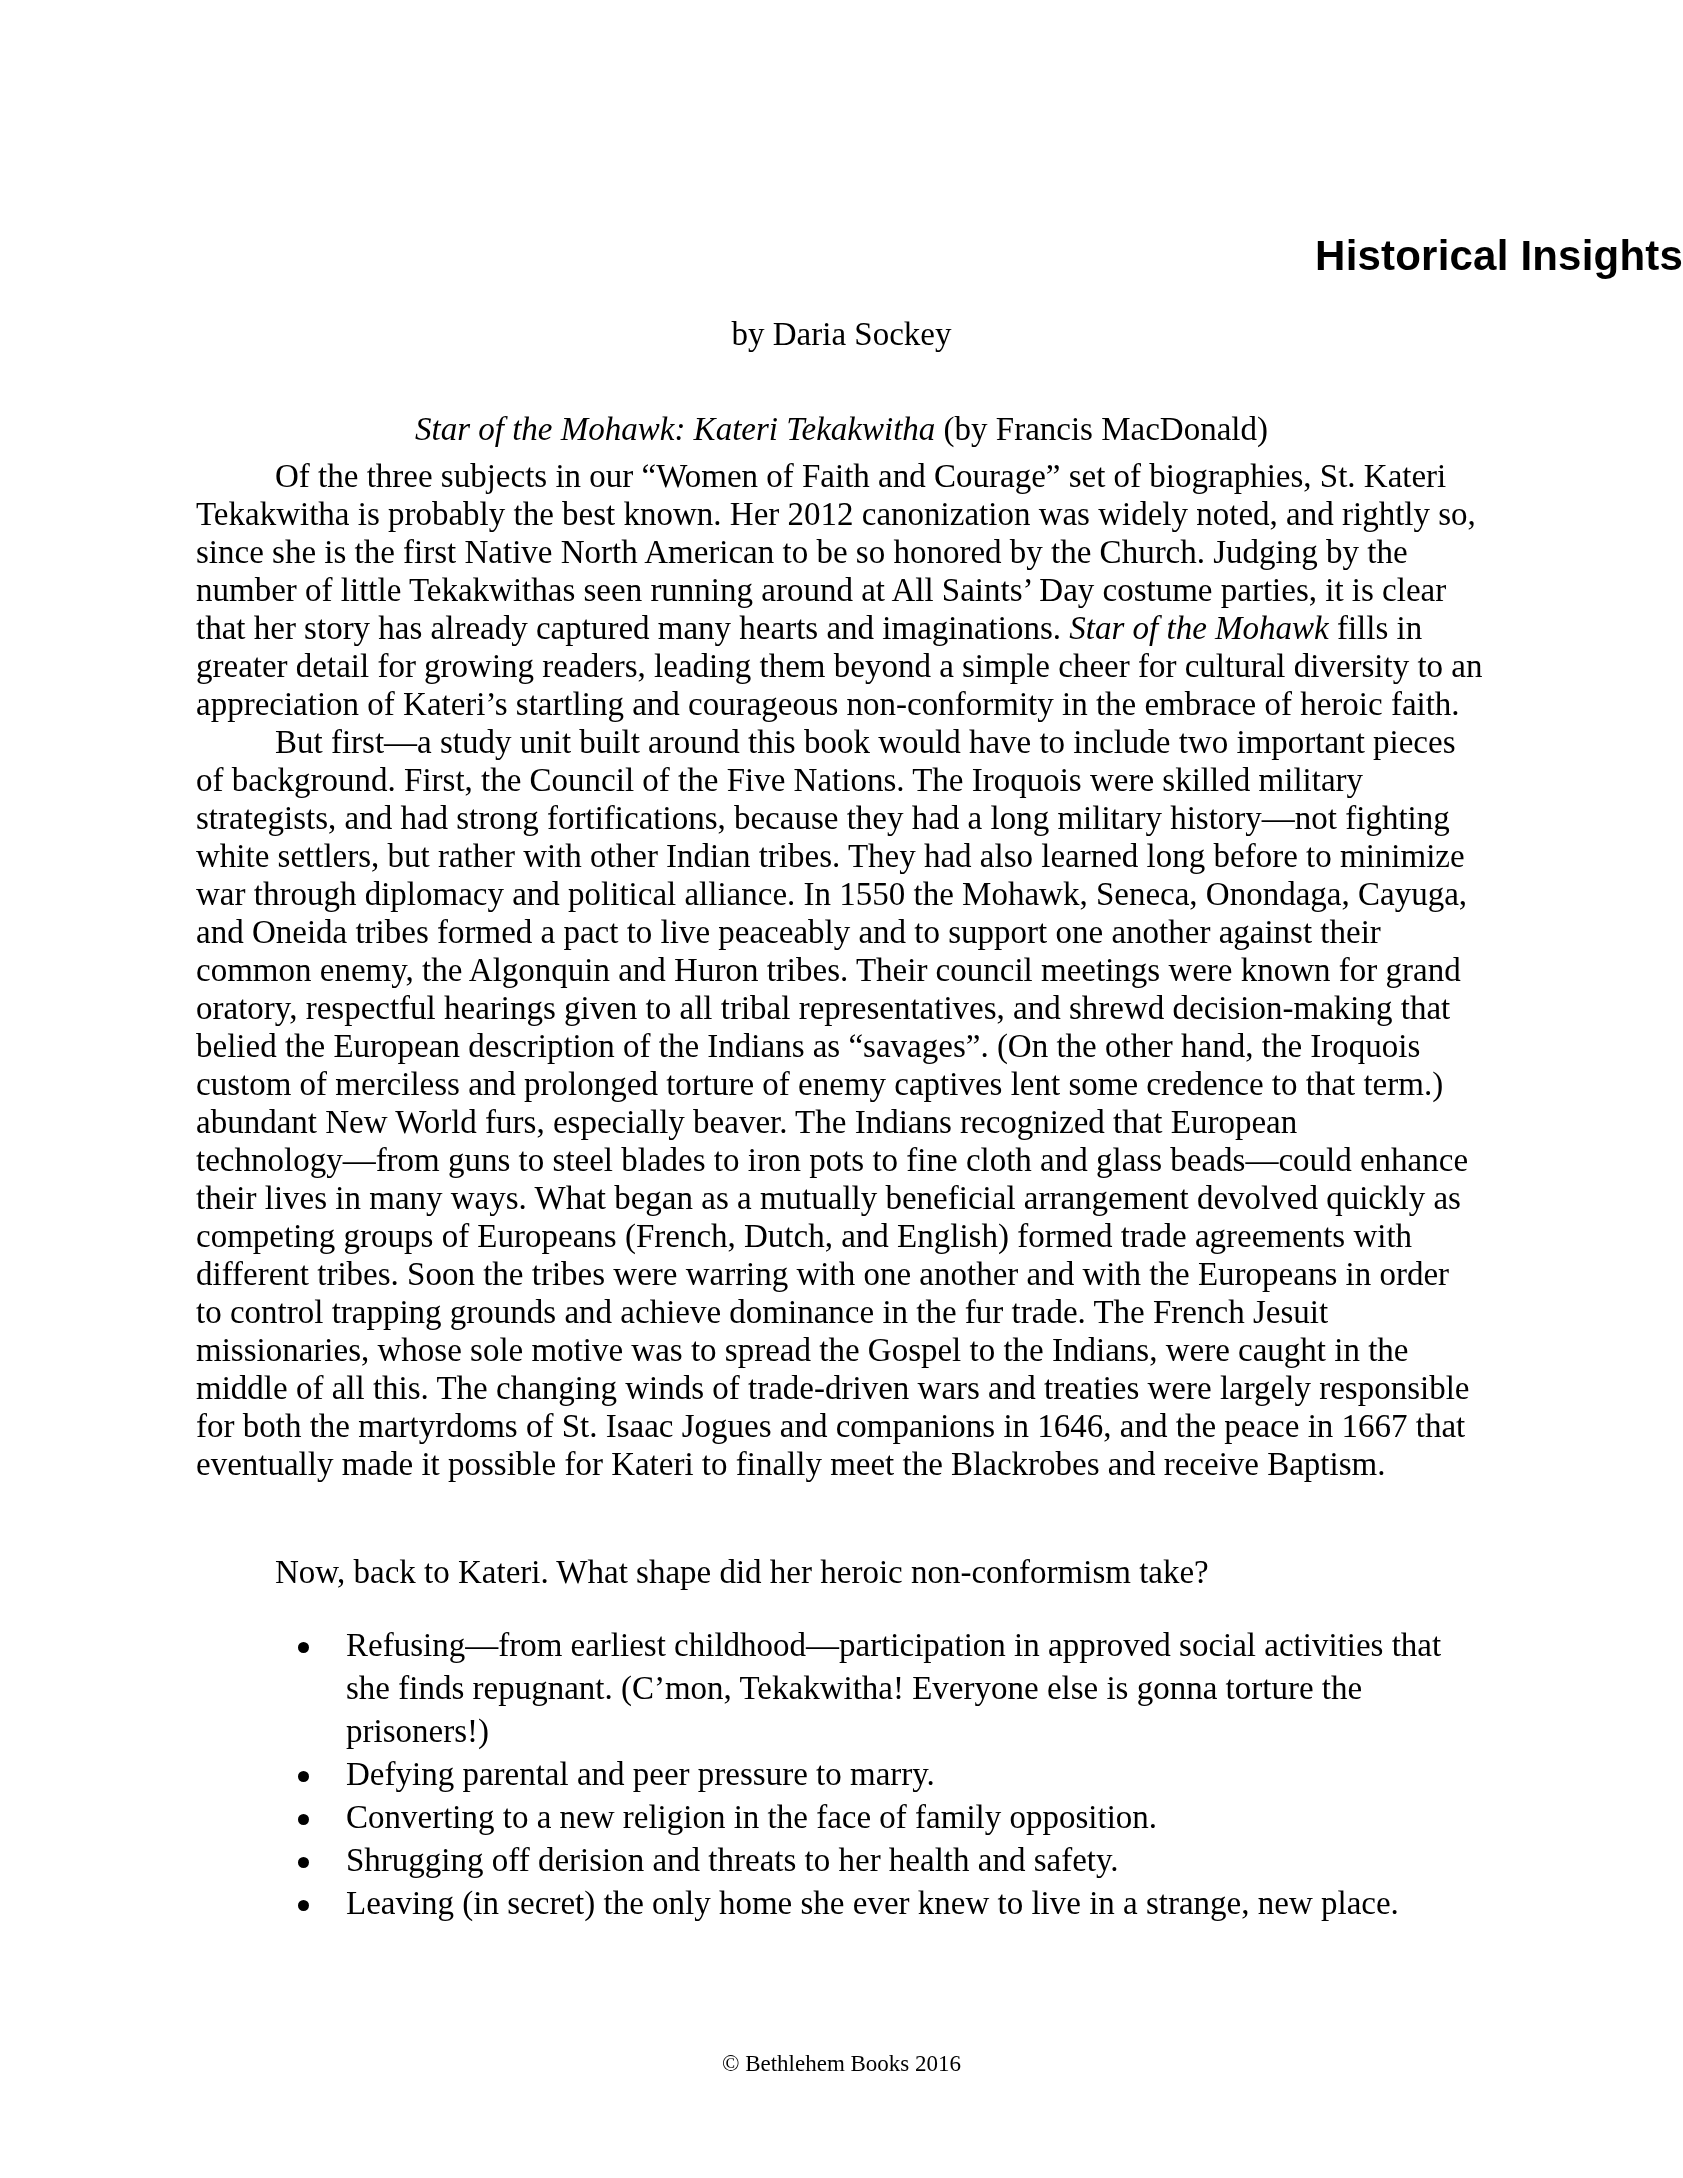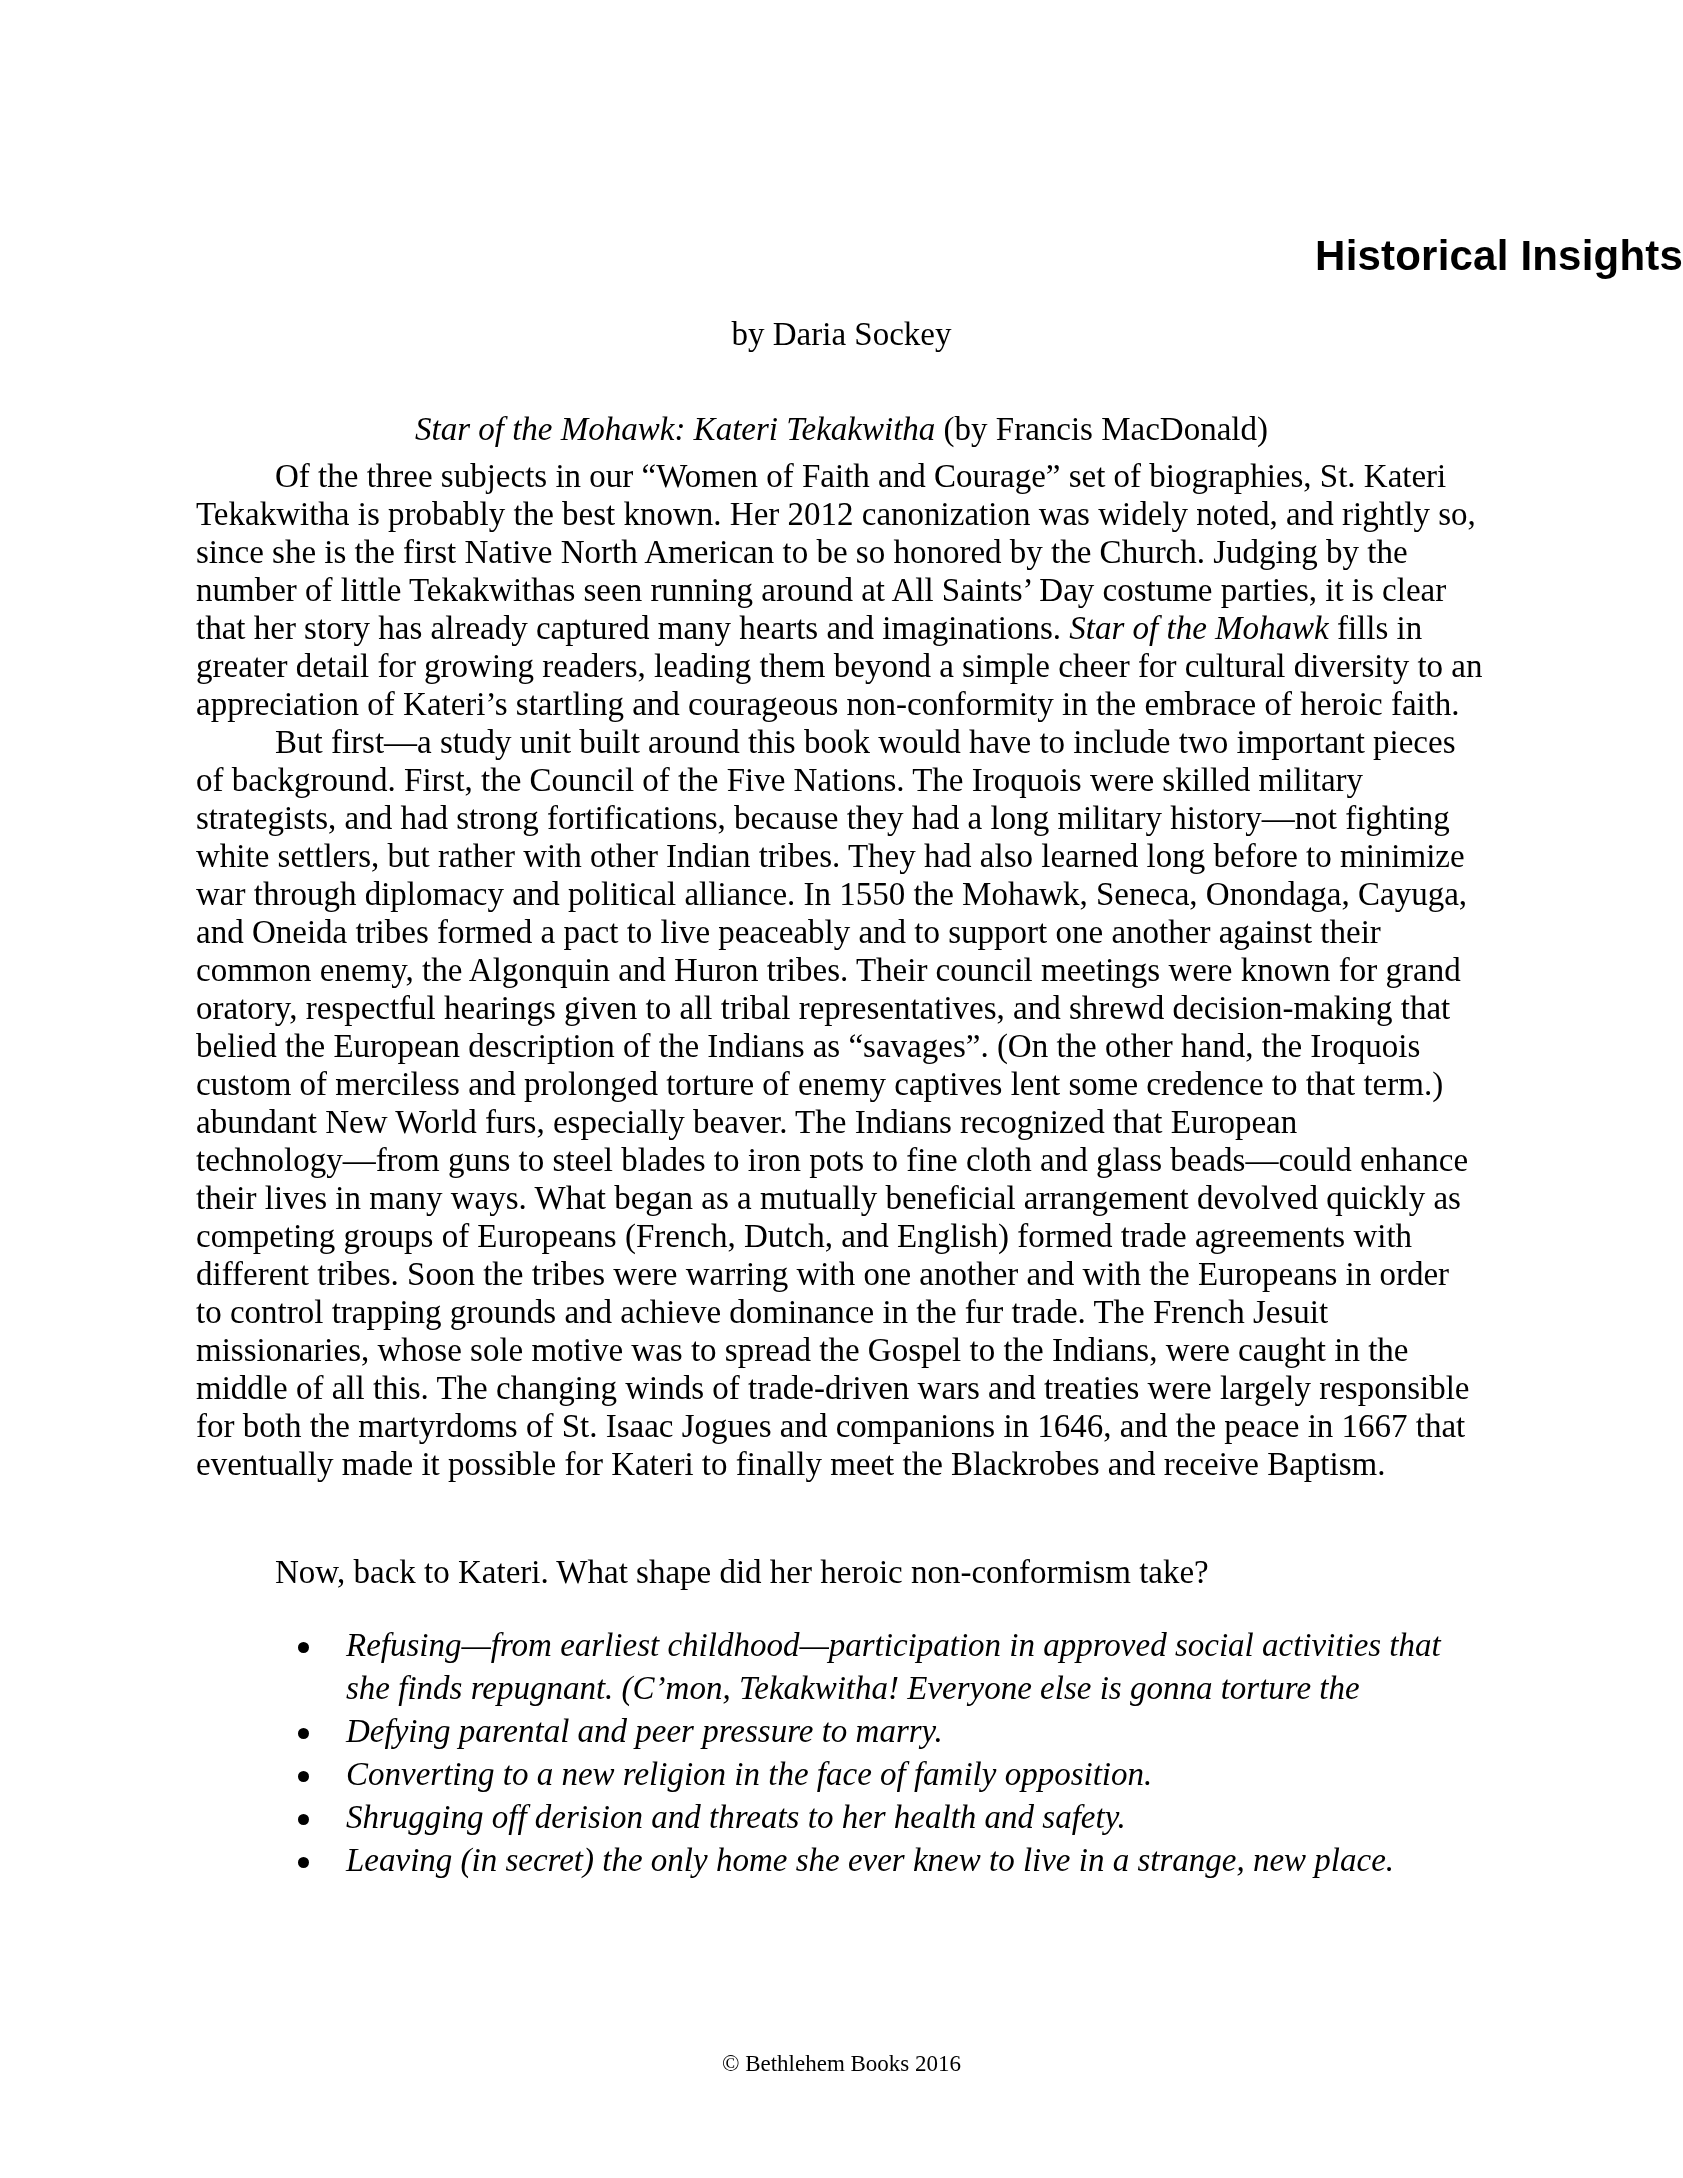--- a/index.html
+++ b/index.html
@@ -81,21 +81,20 @@
       width: 1228px;
       margin: 0;
       padding: 0;
       list-style: none;
       font-size: 33px;
       line-height: 43px;
     }
     .bullet-item {
       position: relative;
       padding-left: 69px;
-      font-style: italic;
     }
     .bullet-item .bline {
       display: block;
       white-space: nowrap;
       height: 43px;
     }
     .bullet-dot {
       position: absolute;
       left: 21px;
       top: 18px;
@@ -165,20 +164,21 @@
     </div>
   </div>
 
   <div class="lead-q">Now, back to Kateri. What shape did her heroic non-conformism take?</div>
 
   <ul class="bullet-list">
     <li class="bullet-item">
       <span class="bullet-dot"></span>
       <span class="bline">Refusing—from earliest childhood—participation in approved social activities that</span>
       <span class="bline">she finds repugnant. (C’mon, Tekakwitha! Everyone else is gonna torture the</span>
+      <span class="bline">prisoners!)</span>
     </li>
     <li class="bullet-item">
       <span class="bullet-dot"></span>
       <span class="bline">Defying parental and peer pressure to marry.</span>
     </li>
     <li class="bullet-item">
       <span class="bullet-dot"></span>
       <span class="bline">Converting to a new religion in the face of family opposition.</span>
     </li>
     <li class="bullet-item">

